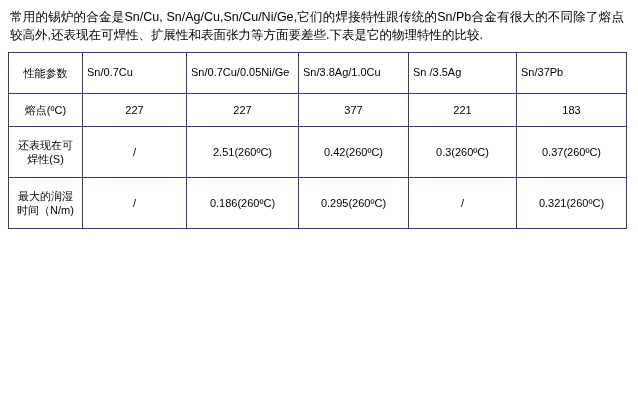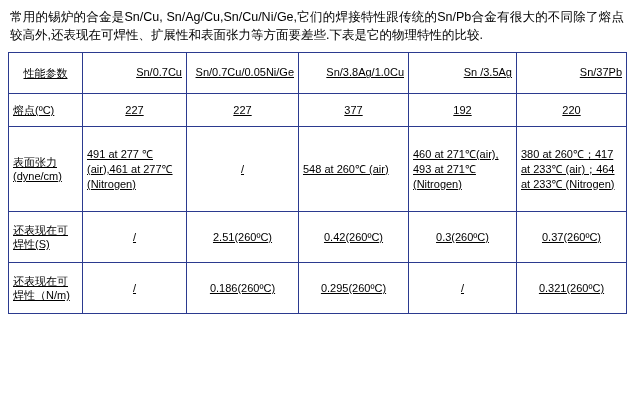--- a/index.html
+++ b/index.html
@@ -26,21 +26,20 @@
     line-height: 1.45;
     color: #000;
     text-align: justify;
     margin: 2px 2px 8px 2px;
   }
   table.specs {
     border-collapse: collapse;
     width: 618px;
     margin: 0 auto;
     table-layout: fixed;
-    text-decoration: underline;
   }
   table.specs td, table.specs th {
     border: 1px solid #2b3a8f;
     vertical-align: middle;
     padding: 3px 4px;
     font-size: 11px;
     font-weight: normal;
   }
   col.c0 { width: 74px; }
   col.c1 { width: 104px; }
@@ -50,25 +49,26 @@
   col.c5 { width: 110px; }
 
   thead td {
     height: 34px;
   }
   .hdr-label {
     text-align: center;
     font-size: 11.5px;
   }
   .hdr-col {
-    text-align: right;
+    text-align: left;
     font-size: 11px;
     line-height: 1.25;
   }
   .rowlabel {
+    text-align: center;
     font-size: 11.5px;
     line-height: 1.3;
   }
   .cell {
     text-align: center;
     font-size: 11px;
     line-height: 1.3;
     margin-left: 34px;
   }
   .cell-left {
@@ -107,41 +107,33 @@
         <td class="hdr-col">Sn /3.5Ag</td>
         <td class="hdr-col">Sn/37Pb</td>
       </tr>
     </thead>
     <tbody>
       <tr class="r-melting">
         <td class="rowlabel">熔点(ºC)</td>
         <td class="cell">227</td>
         <td class="cell">227</td>
         <td class="cell">377</td>
-        <td class="cell">192</td>
-        <td class="cell">220</td>
-      </tr>
-      <tr class="r-tension">
-        <td class="rowlabel">表面张力(dyne/cm)</td>
-        <td class="cell-left">491 at 277 ℃(air),461 at 277℃ (Nitrogen)</td>
-        <td class="cell">/</td>
-        <td class="cell-left">548 at 260℃ (air)</td>
-        <td class="cell-left">460 at 271℃(air), 493 at 271℃ (Nitrogen)</td>
-        <td class="cell-left">380 at 260℃；417 at 233℃ (air)；464 at 233℃ (Nitrogen)</td>
+        <td class="cell">221</td>
+        <td class="cell">183</td>
       </tr>
       <tr class="r-wettime">
         <td class="rowlabel">还表现在可焊性(S)</td>
         <td class="cell">/</td>
         <td class="cell">2.51(260ºC)</td>
         <td class="cell">0.42(260ºC)</td>
         <td class="cell">0.3(260ºC)</td>
         <td class="cell">0.37(260ºC)</td>
       </tr>
       <tr class="r-wetforce">
-        <td class="rowlabel">还表现在可焊性（N/m)</td>
+        <td class="rowlabel">最大的润湿时间（N/m)</td>
         <td class="cell">/</td>
         <td class="cell">0.186(260ºC)</td>
         <td class="cell">0.295(260ºC)</td>
         <td class="cell">/</td>
         <td class="cell">0.321(260ºC)</td>
       </tr>
     </tbody>
   </table>
 
 </div>

